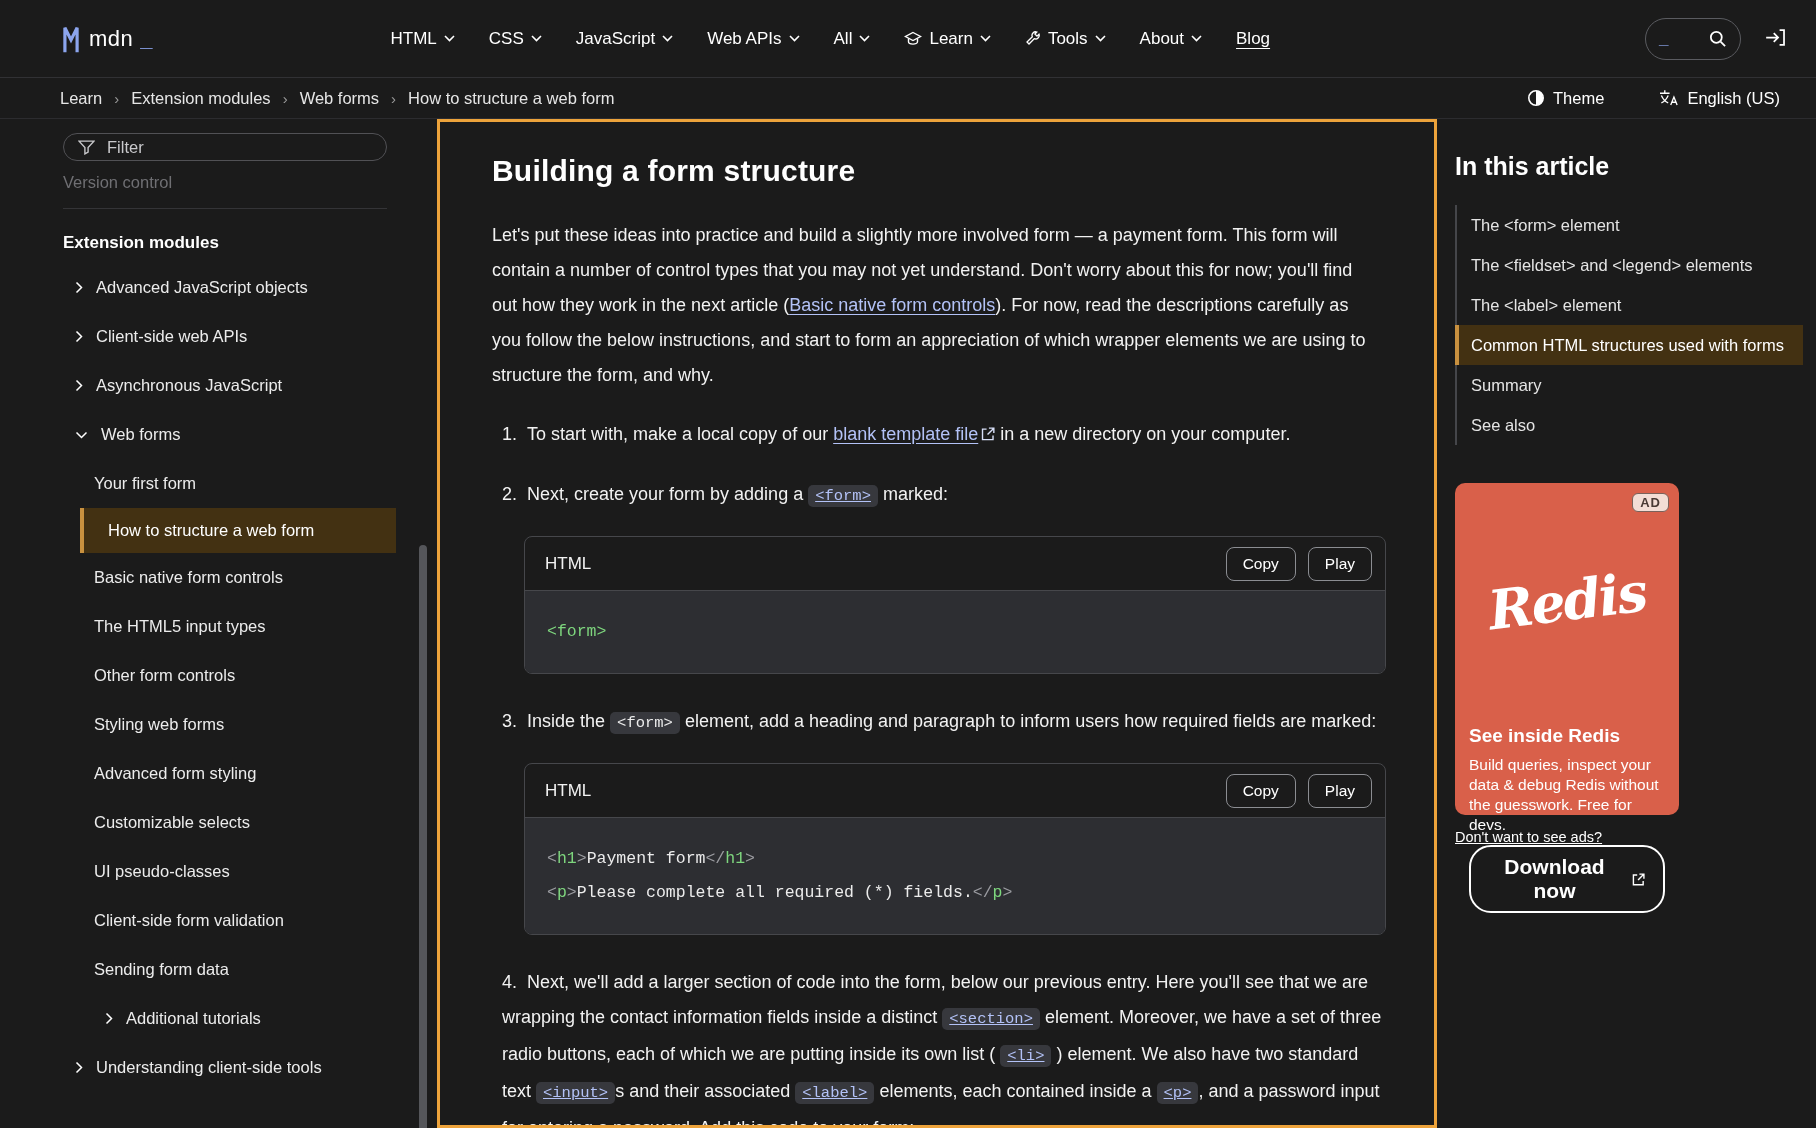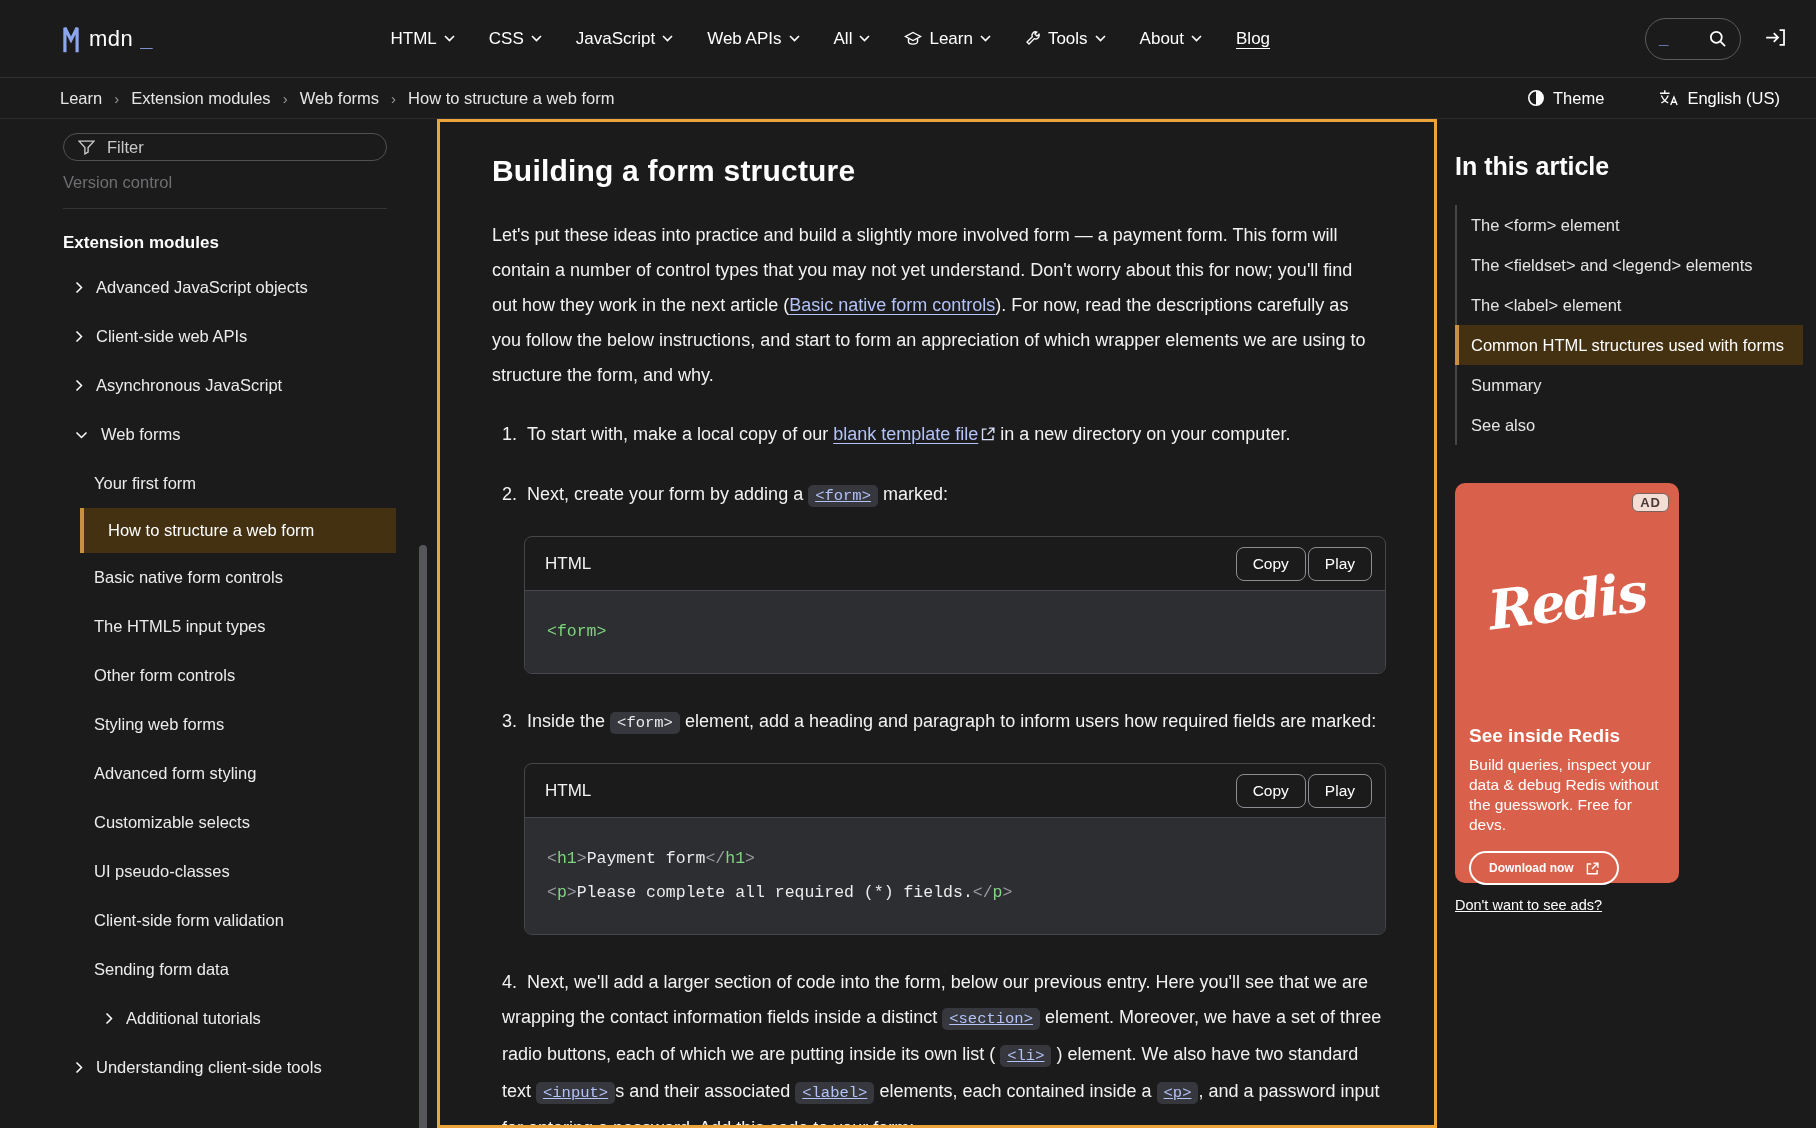--- a/index.html
+++ b/index.html
@@ -70,53 +70,53 @@
   .step-num{display:inline-block;margin-right:10px;}
   .chip{font-family:"Liberation Mono","DejaVu Sans Mono",monospace;font-size:15.5px;
     background:#37383d;border-radius:5px;padding:2px 7px;color:#ececec;white-space:nowrap;}
   a.chip{color:var(--link-blue,#b3c2f7);text-decoration:underline;cursor:pointer;}
   .ext-icon{display:inline-block;vertical-align:-1px;margin-left:3px;}
 
   .codeblock{margin:22px 0 30px 22px;width:860px;border:1px solid #46474b;
     border-radius:8px;overflow:hidden;}
   .code-head{display:flex;align-items:center;padding:9px 13px 9px 20px;}
   .code-lang{font-size:17px;color:#f2f2f2;}
-  .code-actions{margin-left:auto;display:flex;gap:2px;}
+  .code-actions{margin-left:auto;display:flex;gap:12px;}
   .code-btn{background:transparent;border:1px solid #8b8d92;border-radius:8px;color:#fff;
     font-size:15.5px;padding:7px 16px;cursor:pointer;font-family:inherit;}
   .code-body{background:#2d2e32;border-top:1px solid #46474b;padding:24px 22px;
     font-family:"Liberation Mono","DejaVu Sans Mono",monospace;font-size:16.5px;
     line-height:34px;color:#ececec;}
   .tok-tag{color:var(--code-green,#7ed67e);}
   .tok-punct{color:#9b9ca1;}
   .tok-plain{color:#ececec;}
 
   
   .rightcol{flex:1;box-sizing:border-box;padding:33px 0 0 18px;min-width:0;}
   .toc-title{font-size:25px;font-weight:600;margin:0;}
   .toc-list{list-style:none;margin:24px 0 0;padding:0;border-left:2px solid #45464a;
     font-size:16.5px;line-height:26px;max-width:346px;}
   .toc-item{padding:7px 10px 7px 14px;color:#e4e4e4;cursor:pointer;}
   .toc-item.active{background:var(--active-item-background,#433112);
     border-left:4px solid #c9913f;margin-left:-2px;padding-left:12px;color:#fff;}
 
-  .ad-card{width:224px;height:400px;background:var(--ad-background,#d9604a);
+  .ad-card{width:224px;height:332px;background:var(--ad-background,#d9604a);
     border-radius:10px;margin-top:38px;position:relative;padding:14px;
     box-sizing:border-box;color:#fff;cursor:pointer;}
   .ad-badge{position:absolute;top:10px;right:10px;background:#f3ddd5;color:#4a3a35;
     border:1.5px solid #7a615a;border-radius:6px;font-size:13px;font-weight:700;
     padding:1px 7px;letter-spacing:1px;}
   .ad-logo{display:block;text-align:center;margin-top:72px;
     font-family:"DejaVu Serif",serif;font-style:italic;font-weight:700;font-size:54px;
     transform:rotate(-7deg);letter-spacing:-2px;}
   .ad-headline{font-size:19px;font-weight:700;margin-top:92px;display:block;}
   .ad-body{font-size:15.5px;line-height:20px;margin-top:8px;display:block;font-weight:500;}
   .ad-cta{display:inline-flex;align-items:center;gap:12px;border:2px solid #fff;
-    border-radius:22px;padding:8px 18px;font-size:12px;font-weight:700;color:#fff;
-    margin-top:16px;background:transparent;cursor:pointer;font-family:inherit;}
+    border-radius:22px;padding:8px 18px;font-size:21px;font-weight:700;color:#fff;
+    margin-top:10px;background:transparent;cursor:pointer;font-family:inherit;}
   .ad-dismiss{display:inline-block;margin-top:14px;font-size:14.5px;color:#fff;
     text-decoration:underline;cursor:pointer;}
   svg{flex:none;}
 </style>
 </head>
 <body>
 
 <div class="page">
 
   <header class="topnav">

